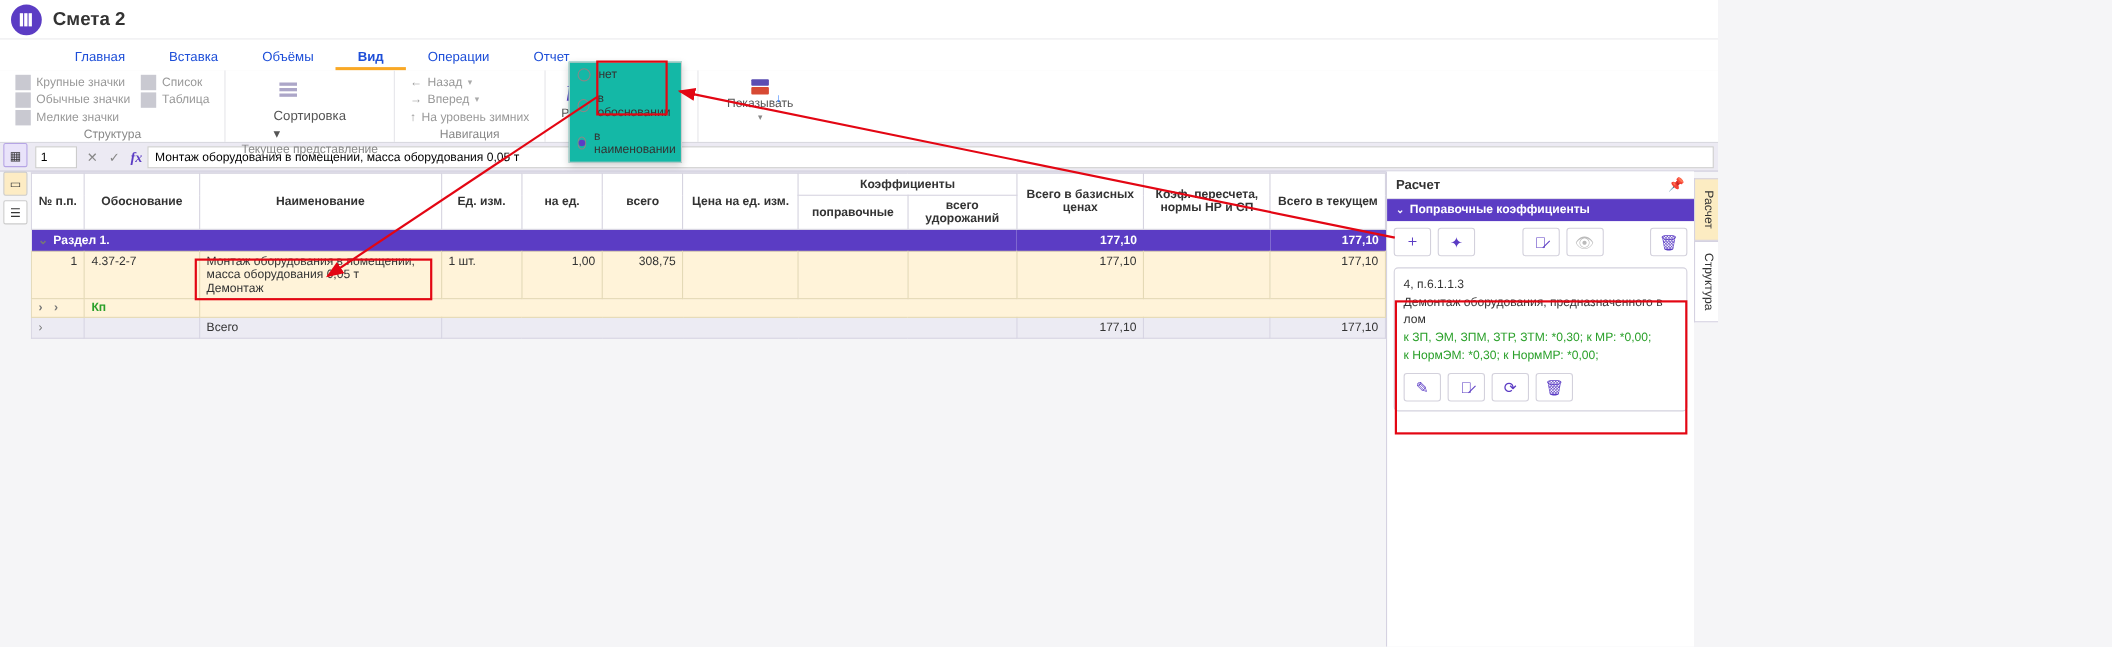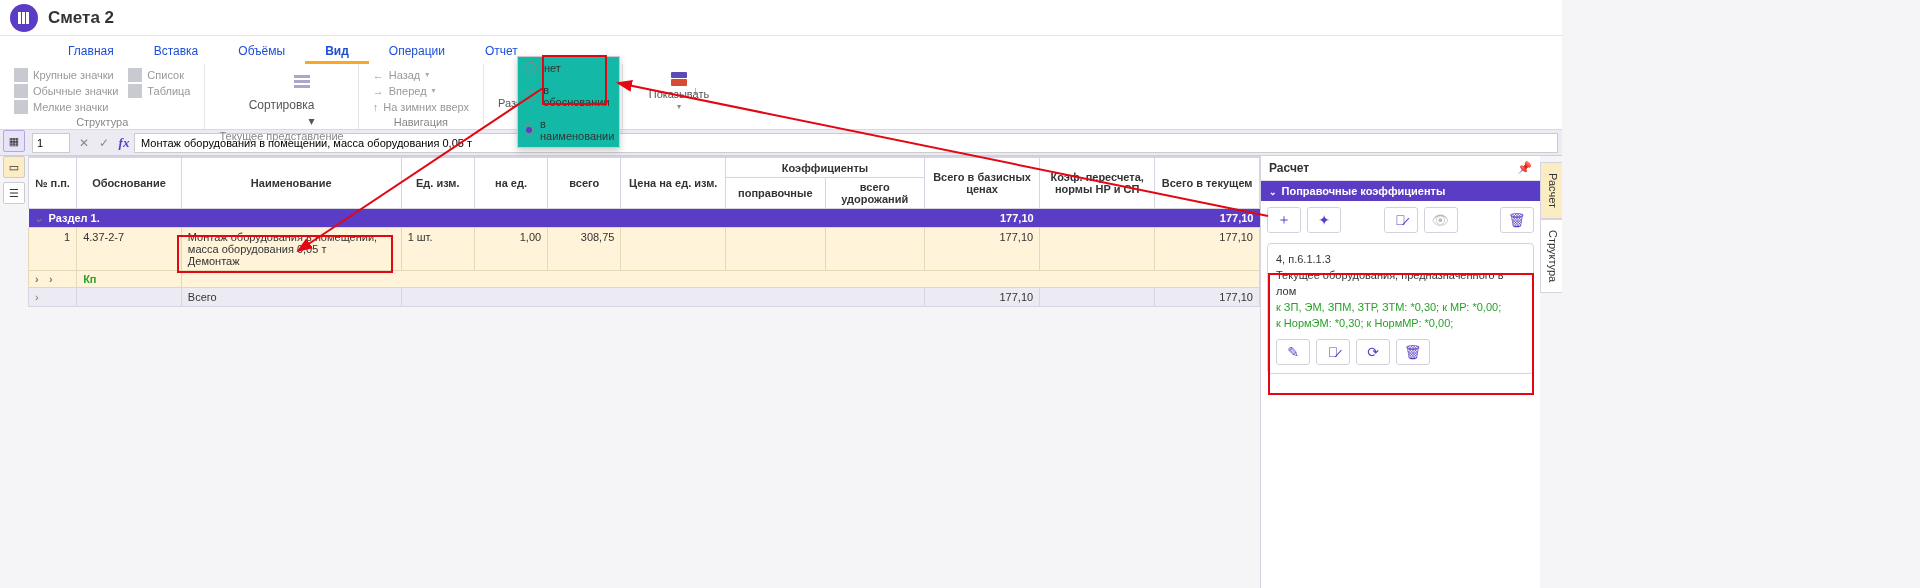--- a/index.html
+++ b/index.html
@@ -18,21 +18,21 @@
 
 
 .ribbon { display: flex; background: #fff; border-bottom: 1px solid #d9d9e0; height: 66px; position: relative; }
 .ribbon-group { display: flex; flex-direction: column; border-right: 1px solid #e6e6ea; padding: 4px 14px 0; align-items: center; }
 .ribbon-group .rows { display: flex; gap: 10px; flex: 1; }
 .ribbon-group .col { display: flex; flex-direction: column; gap: 2px; font-size: 11px; }
 .ribbon-item { display: flex; align-items: center; gap: 5px; color: #999; cursor: pointer; line-height: 14px; }
 .ribbon-item .ico { width: 14px; height: 14px; background: #c9c9d1; }
 .ribbon-item .caret { font-size: 8px; color: #aaa; }
 .ribbon-label { font-size: 11px; color: #888; padding: 2px 0 3px; }
-.ribbon-big { display: flex; flex-direction: column; align-items: flex-end; gap: 2px; color: #555; cursor: pointer; padding-top: 2px; }
+.ribbon-big { display: flex; flex-direction: column; align-items: flex-start; gap: 2px; color: #555; cursor: pointer; padding-top: 2px; }
 .ribbon-big .ico-xl { width: 26px; height: 26px; display: flex; align-items: center; justify-content: center; }
 .fx { font-style: italic; font-family: "Times New Roman", serif; font-size: 20px; color: #5b3cc4; font-weight: bold; }
 
 .show-btn { display: flex; flex-direction: column; align-items: center; gap: 2px; cursor: pointer; padding: 4px 8px; width: 84px; }
 .show-btn .brick-top { width: 16px; height: 6px; background: #5b4db3; border-radius: 1px; margin-bottom: 1px; }
 .show-btn .brick-bot { width: 16px; height: 7px; background: #d74a34; border-radius: 1px; }
 .show-btn .arrow-dn { position: absolute; margin-left: 22px; margin-top: -2px; font-size: 11px; color: #2979ff; font-weight: bold; }
 .show-btn .lbl { font-size: 11px; color: #555; }
 .show-btn .caret2 { font-size: 8px; color: #888; }
 
@@ -168,21 +168,21 @@
           <span>Назад</span>
           <span class="caret">▾</span>
         </div>
       <div class="ribbon-item">
           <span>→</span>
           <span>Вперед</span>
           <span class="caret">▾</span>
         </div>
       <div class="ribbon-item">
           <span>↑</span>
-          <span>На зимних вверх</span>
+          <span>На уровень зимних</span>
         </div>
     </div>
     <div class="ribbon-label">Навигация</div>
   </div>
 
   <div class="ribbon-group">
     <div class="ribbon-big">
       <div class="ico-xl">
           <span class="fx">f<sub>x</sub></span>
         </div>
@@ -336,21 +336,21 @@
           <span>👁</span>
         </div>
       <div style="flex:1"></div>
       <div class="sp-btn">
           <span>🗑</span>
         </div>
     </div>
 
     <div class="coef-card">
       <div class="nm">4, п.6.1.1.3</div>
-      <div class="desc">Текущее оборудования, предназначенного в лом</div>
+      <div class="desc">Демонтаж оборудования, предназначенного в лом</div>
       <div class="green">к ЗП, ЭМ, ЗПМ, ЗТР, ЗТМ: *0,30; к МР: *0,00;</div>
       <div class="green">к НормЭМ: *0,30; к НормМР: *0,00;</div>
       <div class="card-tools">
         <div class="sp-btn">
             <span>✎</span>
           </div>
         <div class="sp-btn">
             <span>👁̷</span>
           </div>
         <div class="sp-btn">

